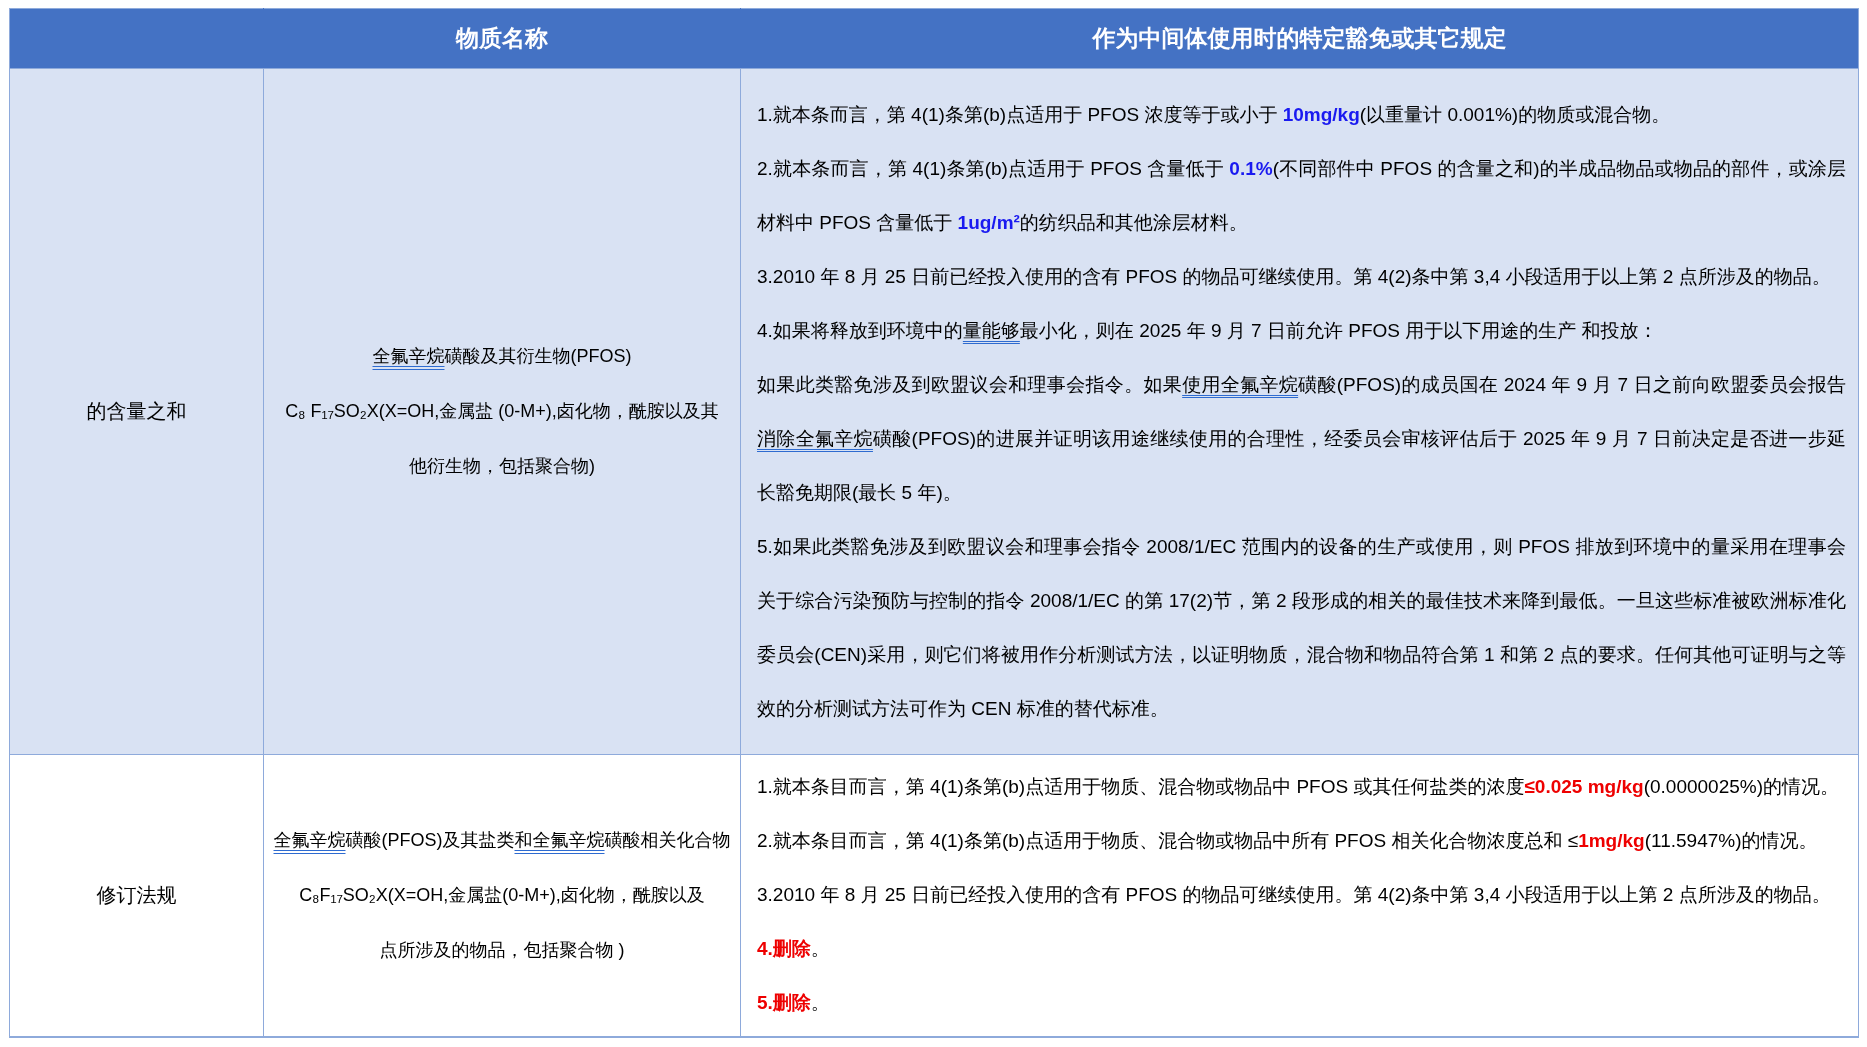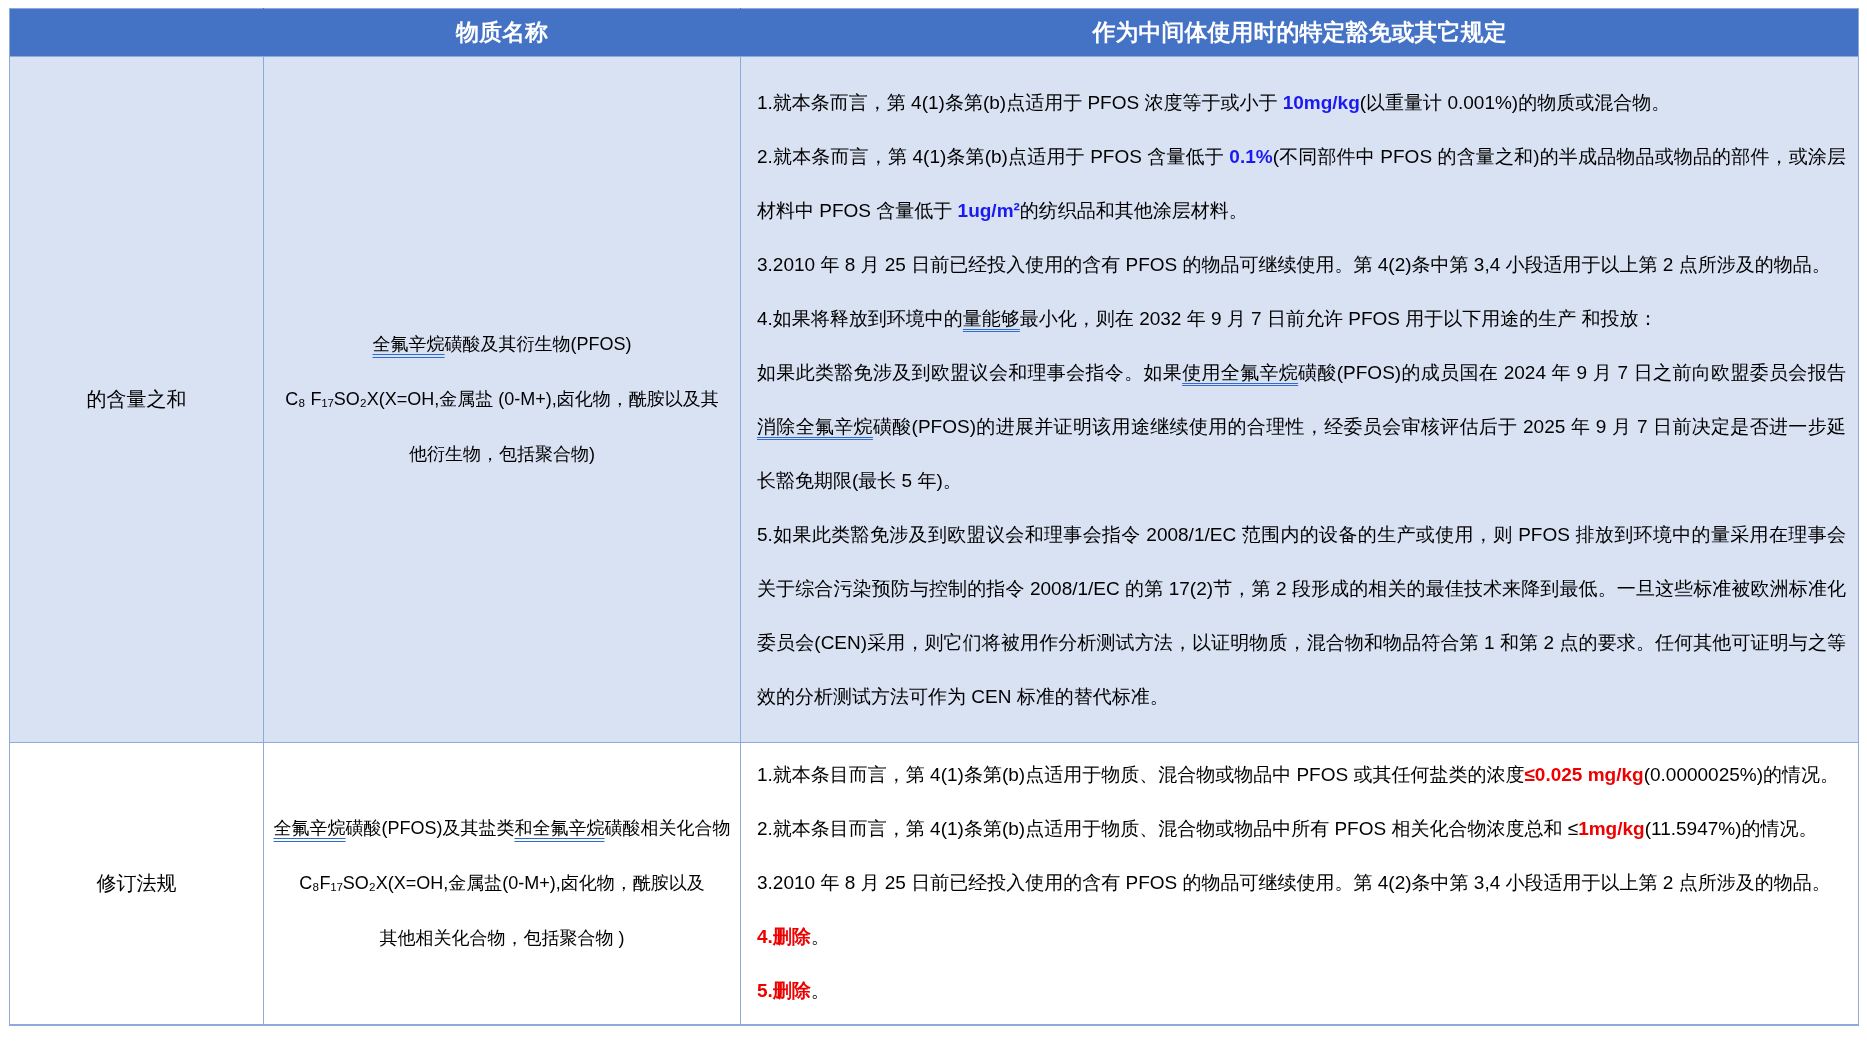--- a/index.html
+++ b/index.html
@@ -14,21 +14,21 @@
   body{
     width:1867px;height:1047px;position:relative;background:#ffffff;
     font-family:"Liberation Sans","DejaVu Sans",sans-serif;color:#000000;
     overflow:hidden;
   }
   table.reg-table{
     position:absolute;left:9px;top:8px;width:1849px;
     border-collapse:collapse;table-layout:fixed;
   }
   col.c1{width:254px;} col.c2{width:477px;} col.c3{width:1118px;}
-  tr.header-row{height:48px;margin-top:48px;}
+  tr.header-row{height:60px;margin-top:48px;}
   tr.row-current{height:686px;}
   tr.row-revised{height:282px;}
   th,td{border:1px solid var(--border);padding:0;overflow:hidden;}
   th{
     background:var(--header-bg);color:#ffffff;font-size:23px;font-weight:700;
     text-align:center;vertical-align:middle;
     border-left-color:var(--header-bg);border-right-color:var(--header-bg);
   }
   th:first-child{border-left-color:var(--border);}
   th:last-child{border-right-color:var(--border);}
@@ -70,31 +70,31 @@
       <td class="label-cell">的含量之和</td>
       <td class="substance-cell">
           <div class="rich-line"><span class="ulink">全氟辛烷</span><span>磺酸及其衍生物(PFOS)</span></div>
           <div class="rich-line"><span>C₈ F₁₇SO₂X(X=OH,金属盐 (0-M+),卤化物，酰胺以及其</span></div>
           <div class="rich-line"><span>他衍生物，包括聚合物)</span></div>
         </td>
       <td class="exemption-cell">
           <div class="rich-line"><span>1.就本条而言，第 4(1)条第(b)点适用于 PFOS 浓度等于或小于 </span><span class="blue">10mg/kg</span><span>(以重量计 0.001%)的物质或混合物。</span></div>
           <div class="rich-line"><span>2.就本条而言，第 4(1)条第(b)点适用于 PFOS 含量低于 </span><span class="blue">0.1%</span><span>(不同部件中 PFOS 的含量之和)的半成品物品或物品的部件，或涂层材料中 PFOS 含量低于 </span><span class="blue">1ug/m²</span><span>的纺织品和其他涂层材料。</span></div>
           <div class="rich-line"><span>3.2010 年 8 月 25 日前已经投入使用的含有 PFOS 的物品可继续使用。第 4(2)条中第 3,4 小段适用于以上第 2 点所涉及的物品。</span></div>
-          <div class="rich-line"><span>4.如果将释放到环境中的</span><span class="ulink">量能够</span><span>最小化，则在 2032 年 9 月 7 日前允许 PFOS 用于以下用途的生产 和投放：</span></div>
+          <div class="rich-line"><span>4.如果将释放到环境中的</span><span class="ulink">量能够</span><span>最小化，则在 2025 年 9 月 7 日前允许 PFOS 用于以下用途的生产 和投放：</span></div>
           <div class="rich-line"><span>如果此类豁免涉及到欧盟议会和理事会指令。如果</span><span class="ulink">使用全氟辛烷</span><span>磺酸(PFOS)的成员国在 2024 年 9 月 7 日之前向欧盟委员会报告</span><span class="ulink">消除全氟辛烷</span><span>磺酸(PFOS)的进展并证明该用途继续使用的合理性，经委员会审核评估后于 2025 年 9 月 7 日前决定是否进一步延长豁免期限(最长 5 年)。</span></div>
           <div class="rich-line"><span>5.如果此类豁免涉及到欧盟议会和理事会指令 2008/1/EC 范围内的设备的生产或使用，则 PFOS 排放到环境中的量采用在理事会关于综合污染预防与控制的指令 2008/1/EC 的第 17(2)节，第 2 段形成的相关的最佳技术来降到最低。一旦这些标准被欧洲标准化委员会(CEN)采用，则它们将被用作分析测试方法，以证明物质，混合物和物品符合第 1 和第 2 点的要求。任何其他可证明与之等效的分析测试方法可作为 CEN 标准的替代标准。</span></div>
         </td>
     </tr>
     <tr class="row-revised">
       <td class="label-cell">修订法规</td>
       <td class="substance-cell">
           <div class="rich-line"><span class="ulink">全氟辛烷</span><span>磺酸(PFOS)及其盐类</span><span class="ulink">和全氟辛烷</span><span>磺酸相关化合物</span></div>
           <div class="rich-line"><span>C₈F₁₇SO₂X(X=OH,金属盐(0-M+),卤化物，酰胺以及</span></div>
-          <div class="rich-line"><span>其他相关化合物，包括聚合物 )</span></div>
+          <div class="rich-line"><span>点所涉及的物品，包括聚合物 )</span></div>
         </td>
       <td class="exemption-cell">
           <div class="rich-line"><span>1.就本条目而言，第 4(1)条第(b)点适用于物质、混合物或物品中 PFOS 或其任何盐类的浓度</span><span class="red">≤0.025 mg/kg</span><span>(0.0000025%)的情况。</span></div>
           <div class="rich-line"><span>2.就本条目而言，第 4(1)条第(b)点适用于物质、混合物或物品中所有 PFOS 相关化合物浓度总和 ≤</span><span class="red">1mg/kg</span><span>(11.5947%)的情况。</span></div>
           <div class="rich-line"><span>3.2010 年 8 月 25 日前已经投入使用的含有 PFOS 的物品可继续使用。第 4(2)条中第 3,4 小段适用于以上第 2 点所涉及的物品。</span></div>
           <div class="rich-line"><span class="red">4.删除</span><span>。</span></div>
           <div class="rich-line"><span class="red">5.删除</span><span>。</span></div>
         </td>
     </tr>
   </tbody>

